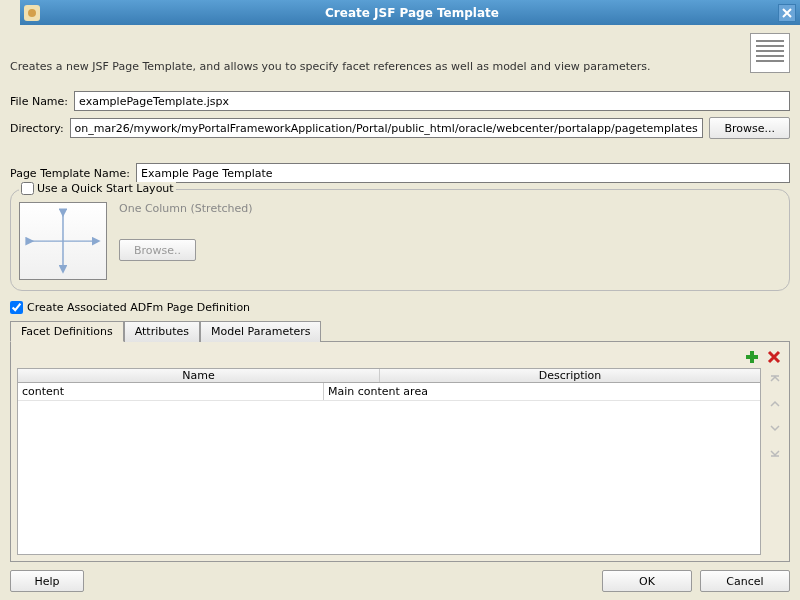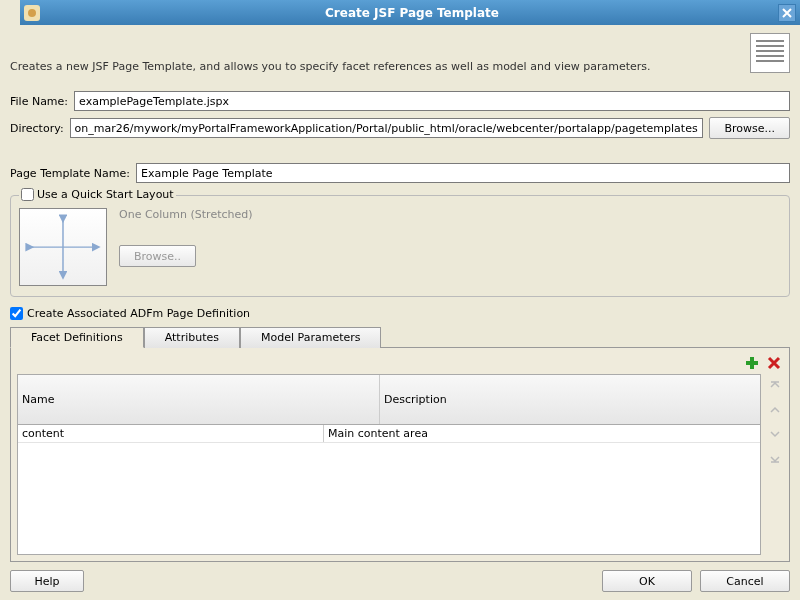--- a/index.html
+++ b/index.html
@@ -12,37 +12,37 @@
 .window-body { padding: 8px 10px; height: 575px; display: flex; flex-direction: column; }
 .description-row { display: flex; align-items: flex-end; margin-bottom: 18px; }
 .description { flex: 1; color: #333; padding-top: 2px; }
 .description-icon { width: 40px; height: 40px; border: 1px solid #999; margin-left: 8px; background: #fff; position: relative; }
 .description-icon::before { content: ""; position: absolute; left: 5px; right: 5px; top: 6px; height: 2px; background: #888; box-shadow: 0 5px 0 #888, 0 10px 0 #888, 0 15px 0 #888, 0 20px 0 #888; }
 .form-row { display: flex; align-items: center; margin-bottom: 6px; gap: 6px; }
 .form-label { white-space: nowrap; text-decoration: underline; text-decoration-color: transparent; }
 .form-input { flex: 1; border: 1px solid #7a7a7a; padding: 2px 4px; background: #fff; height: 20px; }
 .btn { border: 1px solid #999; background: linear-gradient(#fdfdfd,#e8e8e8); padding: 2px 14px; height: 22px; cursor: pointer; border-radius: 2px; }
 .btn:disabled { color: #999; cursor: default; }
-.fieldset { border: 1px solid #bbb; border-radius: 4px; margin-top: 6px; padding: 12px 8px 10px; position: relative; }
+.fieldset { border: 1px solid #bbb; border-radius: 12px; margin-top: 0; padding: 12px 8px 10px; position: relative; }
 .fieldset-legend { position: absolute; top: -8px; left: 8px; background: #ece9d8; padding: 0 2px; display: flex; align-items: center; gap: 3px; }
 .quickstart-body { display: flex; gap: 12px; align-items: flex-start; }
 .layout-preview { width: 88px; height: 78px; border: 1px solid #888; background: linear-gradient(#fff,#f0f0f0); position: relative; }
 .layout-preview svg { position: absolute; inset: 0; }
 .layout-info-name { color: #888; margin-bottom: 24px; }
 .checkbox-row { display: flex; align-items: center; gap: 4px; margin: 10px 0 6px; }
 .tabs { display: flex; }
-.tab { border: 1px solid #999; border-bottom: none; padding: 3px 20px; background: linear-gradient(#f8f8f8,#e4e4e4); margin-right: 0px; cursor: pointer; position: relative; top: 1px; }
+.tab { border: 1px solid #999; border-bottom: none; padding: 3px 10px; background: linear-gradient(#f8f8f8,#e4e4e4); margin-right: 0px; cursor: pointer; position: relative; top: 1px; }
 .tab.active { background: #efebdc; z-index: 2; border-bottom: 1px solid #efebdc; }
 .tab-panel { border: 1px solid #999; padding: 6px; background: #efebdc; flex: 1; display: flex; flex-direction: column; min-height: 160px; }
 .toolbar { display: flex; justify-content: flex-end; gap: 4px; margin-bottom: 2px; }
 .icon-btn { width: 18px; height: 18px; display:flex; align-items:center; justify-content:center; cursor:pointer; }
 .table-wrap { display:flex; flex:1; }
 .table { flex:1; border: 1px solid #aaa; background: #fff; display:flex; flex-direction:column; }
 .thead { display:flex; background: linear-gradient(#f8f8f8,#e6e6e6); border-bottom: 1px solid #aaa; }
-.th { padding: 18px 4px; border-right: 1px solid #ccc; }
+.th { padding: 0 4px; border-right: 1px solid #ccc; text-align: center; }
 .th.name { width: 362px; }
 .th.desc { flex:1; border-right:none; }
 .tbody { flex:1; }
 .tr { display:flex; border-bottom: 1px solid #e4e4e4; }
 .td { padding: 2px 4px; }
 .td.name { width: 306px; border-right: 1px solid #ccc; }
 .td.desc { flex:1; }
 .side-arrows { display:flex; flex-direction:column; gap:8px; padding: 4px 0 0 6px; color:#999; }
 .side-arrows span { width:16px; height:16px; display:flex; align-items:center; justify-content:center; }
 .footer { display:flex; margin-top: 8px; gap:8px; }

